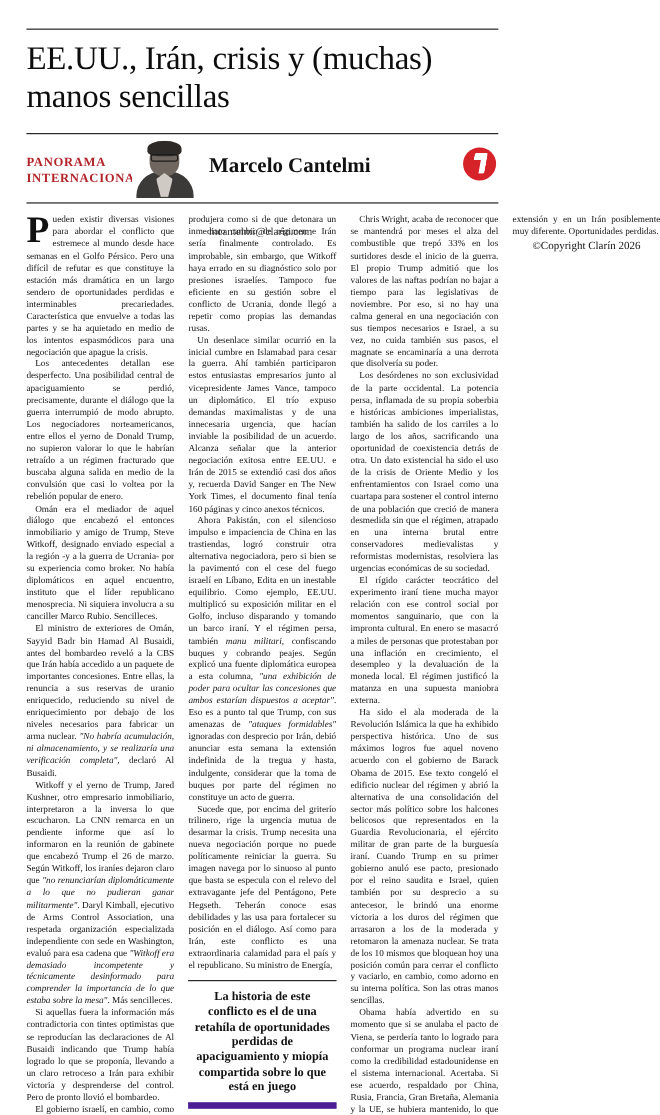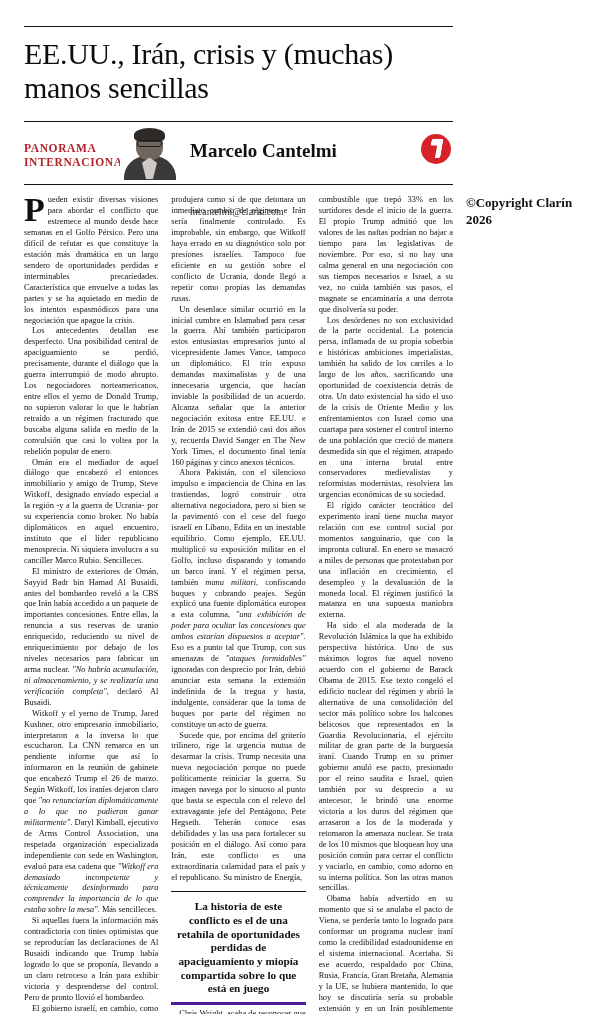--- a/index.html
+++ b/index.html
@@ -159,31 +159,31 @@
     line-height: 27px;
     font-weight: bold;
     padding: 1px 3px 0 0;
     font-family: "Liberation Serif", serif;
   }
   .pullquote {
     break-inside: avoid;
     margin: 8px 0 4px 0;
     padding: 8px 2px 6px 2px;
     border-top: 1px solid #111;
-    border-bottom: 3px solid #4c1d95;
+    border-bottom: 6px solid #4c1d95;
     font-weight: bold;
     font-size: 11.2px;
     line-height: 1.22;
     text-align: center;
     text-indent: 0 !important;
   }
   .copyright {
-    text-align: left;
-    font-weight: bold;
-    font-size: 13px;
+    text-align: center;
+    font-weight: normal;
+    font-size: 10px;
     margin-top: 4px;
     text-indent: 0 !important;
   }
 </style>
 </head>
 <body>
 
 <div class="page">
 
   <div class="rule-top"></div>

